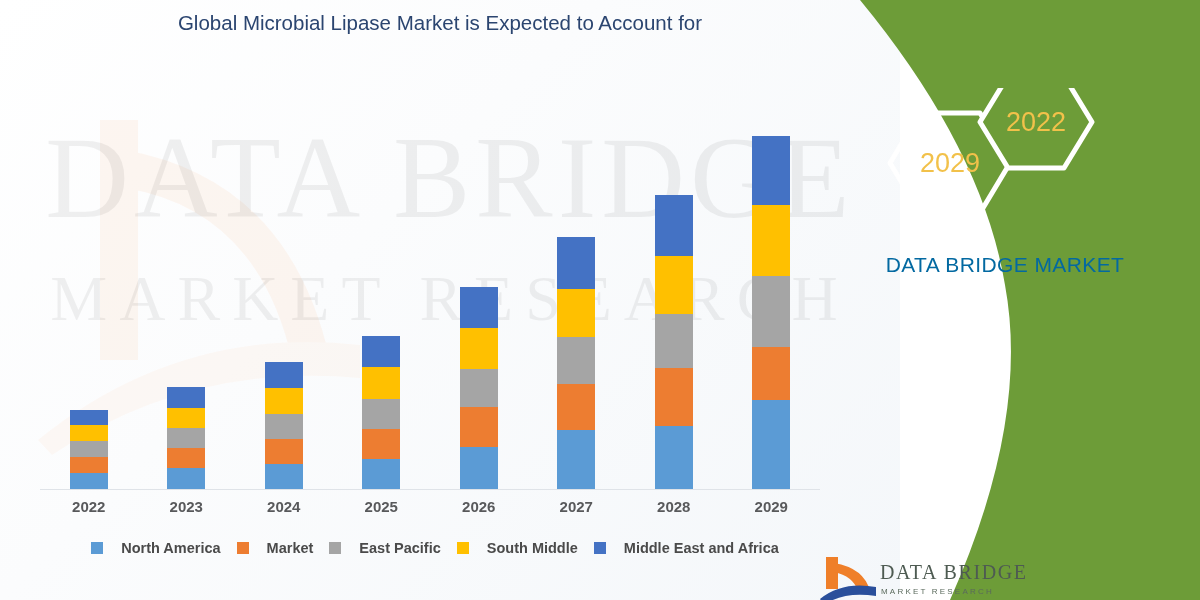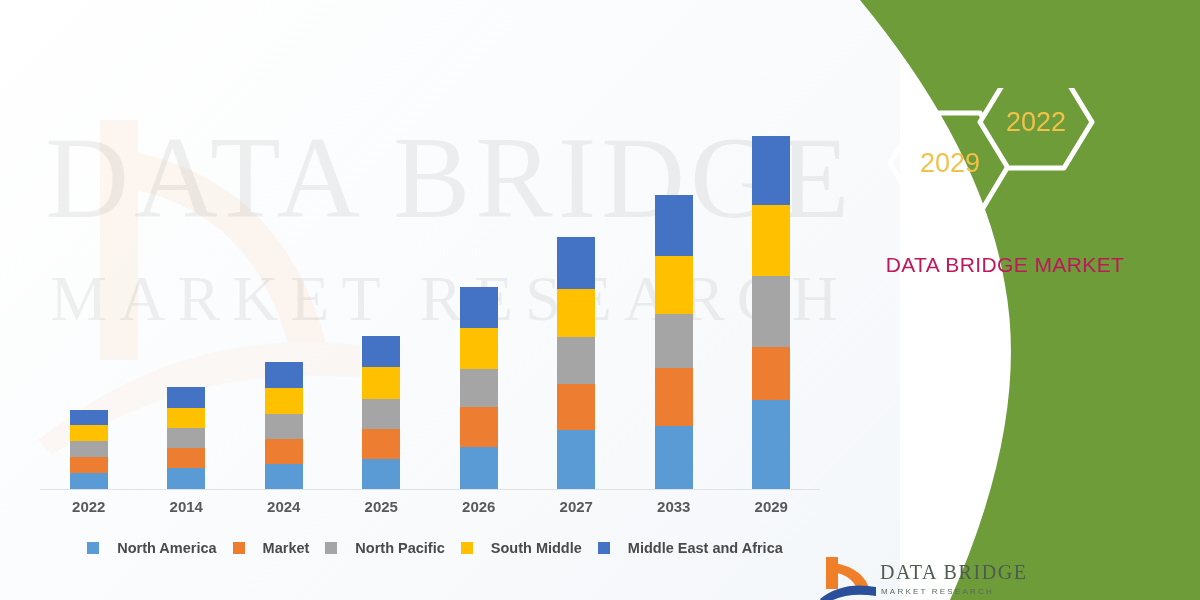--- a/index.html
+++ b/index.html
@@ -185,21 +185,21 @@
   #hexes {
     position: absolute;
     left: 28px; top: 88px;
     width: 360px; height: 150px;
   }
   #brand-name {
     position: absolute;
     left: 20px; top: 250px;
     width: 370px;
     text-align: center;
-    color: #be185d;
+    color: #0369a1;
     font-size: 21px;
     line-height: 1.45;
     letter-spacing: 0.4px;
   }
   #footer-logo {
     position: absolute;
     left: 20px; top: 555px;
     width: 380px; height: 45px;
   }
   .logo-text {
@@ -230,20 +230,21 @@
       <path d="M95 40 Q260 70 300 250 L262 250 Q228 100 95 78 Z" fill="#fbe3d2"></path>
       <path d="M8 330 Q150 215 330 235 L330 268 Q160 252 22 345 Z" fill="#fdece0"></path>
     </svg>
 
     <div id="watermark">
       <div class="wm-line1">DATA BRIDGE</div>
       <div class="wm-line2">MARKET RESEARCH</div>
     </div>
 
     <div id="chart-title">
+      <div>Global Microbial Lipase Market is Expected to Account for</div>
     </div>
 
     <div id="plot">
       <div id="axis-line"></div>
       <div id="bars">
           <div class="bar-group">
             <div class="bar-stack">
               <span class="seg" style="height: 16px; background: rgb(91, 155, 213);"></span>
               <span class="seg" style="height: 16px; background: rgb(237, 125, 49);"></span>
               <span class="seg" style="height: 16px; background: rgb(165, 165, 165);"></span>
@@ -312,41 +313,41 @@
               <span class="seg" style="height: 71px; background: rgb(165, 165, 165);"></span>
               <span class="seg" style="height: 71px; background: rgb(255, 192, 0);"></span>
               <span class="seg" style="height: 69px; background: rgb(68, 114, 196);"></span>
             </div>
           </div>
         </div>
     </div>
 
     <div id="xlabels">
         <div class="xlabel">2022</div>
-        <div class="xlabel">2014</div>
+        <div class="xlabel">2023</div>
         <div class="xlabel">2024</div>
         <div class="xlabel">2025</div>
         <div class="xlabel">2026</div>
         <div class="xlabel">2027</div>
-        <div class="xlabel">2033</div>
+        <div class="xlabel">2028</div>
         <div class="xlabel">2029</div>
       </div>
 
     <div id="legend">
         <div class="legend-item">
           <span class="legend-swatch" style="background: rgb(91, 155, 213);"></span>
           <span>North America</span>
         </div>
         <div class="legend-item">
           <span class="legend-swatch" style="background: rgb(237, 125, 49);"></span>
           <span>Market</span>
         </div>
         <div class="legend-item">
           <span class="legend-swatch" style="background: rgb(165, 165, 165);"></span>
-          <span>North Pacific</span>
+          <span>East Pacific</span>
         </div>
         <div class="legend-item">
           <span class="legend-swatch" style="background: rgb(255, 192, 0);"></span>
           <span>South Middle</span>
         </div>
         <div class="legend-item">
           <span class="legend-swatch" style="background: rgb(68, 114, 196);"></span>
           <span>Middle East and Africa</span>
         </div>
       </div>

